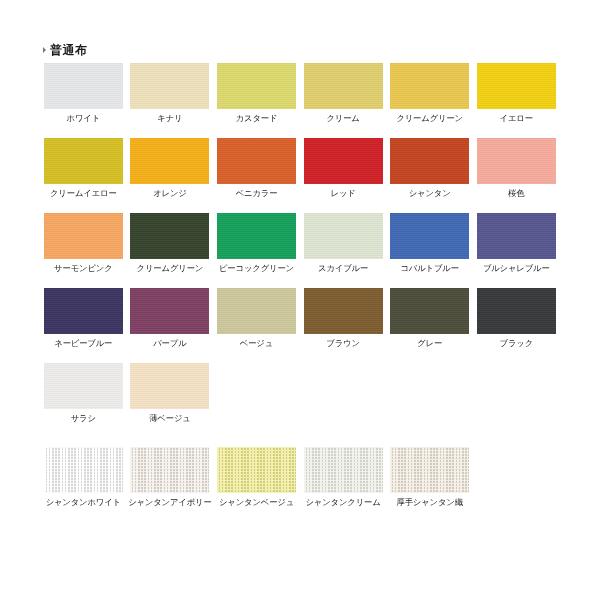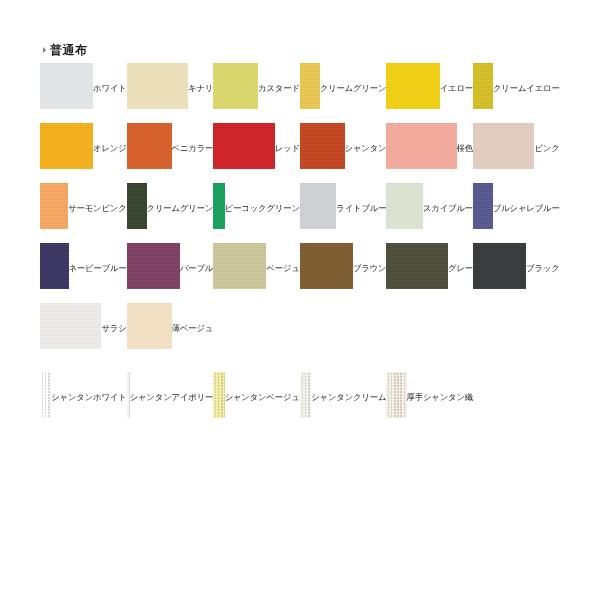--- a/index.html
+++ b/index.html
@@ -50,21 +50,21 @@
   }
   .swatch-grid {
     display: flex;
     flex-wrap: wrap;
     gap: 0px;
   }
   .swatch-cell {
     width: 86.6px;
     margin-bottom: 14px;
     display: flex;
-    flex-direction: row;
+    flex-direction: column;
     align-items: center;
   }
   .swatch-chip {
     width: 79px;
     height: 46px;
     position: relative;
     overflow: hidden;
   }
   .swatch-label {
     margin-top: 4px;
@@ -107,20 +107,26 @@
             </div>
             <div class="swatch-label">キナリ</div>
           </div>
           <div class="swatch-cell">
             <div class="swatch-chip" style="background: rgb(221, 217, 109);">
               <div class="tex-weave" style="background-image: repeating-linear-gradient(0deg, rgba(255, 255, 255, 0.05) 0px, rgba(255, 255, 255, 0.05) 1px, rgba(0, 0, 0, 0.03) 1px, rgba(0, 0, 0, 0.03) 2px);"></div>
             </div>
             <div class="swatch-label">カスタード</div>
           </div>
           <div class="swatch-cell">
+            <div class="swatch-chip" style="background: rgb(224, 207, 110);">
+              <div class="tex-weave" style="background-image: repeating-linear-gradient(0deg, rgba(255, 255, 255, 0.05) 0px, rgba(255, 255, 255, 0.05) 1px, rgba(0, 0, 0, 0.03) 1px, rgba(0, 0, 0, 0.03) 2px);"></div>
+            </div>
+            <div class="swatch-label">クリーム</div>
+          </div>
+          <div class="swatch-cell">
             <div class="swatch-chip" style="background: rgb(233, 200, 79);">
               <div class="tex-weave" style="background-image: repeating-linear-gradient(0deg, rgba(255, 255, 255, 0.05) 0px, rgba(255, 255, 255, 0.05) 1px, rgba(0, 0, 0, 0.03) 1px, rgba(0, 0, 0, 0.03) 2px);"></div>
             </div>
             <div class="swatch-label">クリームグリーン</div>
           </div>
           <div class="swatch-cell">
             <div class="swatch-chip" style="background: rgb(242, 209, 17);">
               <div class="tex-weave" style="background-image: repeating-linear-gradient(0deg, rgba(255, 255, 255, 0.05) 0px, rgba(255, 255, 255, 0.05) 1px, rgba(0, 0, 0, 0.03) 1px, rgba(0, 0, 0, 0.03) 2px);"></div>
             </div>
             <div class="swatch-label">イエロー</div>
@@ -155,54 +161,48 @@
             </div>
             <div class="swatch-label">シャンタン</div>
           </div>
           <div class="swatch-cell">
             <div class="swatch-chip" style="background: rgb(245, 171, 156);">
               <div class="tex-weave" style="background-image: repeating-linear-gradient(0deg, rgba(255, 255, 255, 0.05) 0px, rgba(255, 255, 255, 0.05) 1px, rgba(0, 0, 0, 0.03) 1px, rgba(0, 0, 0, 0.03) 2px);"></div>
             </div>
             <div class="swatch-label">桜色</div>
           </div>
           <div class="swatch-cell">
-            <div class="swatch-chip" style="background: rgb(227, 205, 192);">
-              <div class="tex-weave" style="background-image: repeating-linear-gradient(0deg, rgba(255, 255, 255, 0.05) 0px, rgba(255, 255, 255, 0.05) 1px, rgba(0, 0, 0, 0.03) 1px, rgba(0, 0, 0, 0.03) 2px);"></div>
-            </div>
-            <div class="swatch-label">ピンク</div>
-          </div>
-          <div class="swatch-cell">
             <div class="swatch-chip" style="background: rgb(246, 167, 96);">
               <div class="tex-weave" style="background-image: repeating-linear-gradient(0deg, rgba(255, 255, 255, 0.05) 0px, rgba(255, 255, 255, 0.05) 1px, rgba(0, 0, 0, 0.03) 1px, rgba(0, 0, 0, 0.03) 2px);"></div>
             </div>
             <div class="swatch-label">サーモンピンク</div>
           </div>
           <div class="swatch-cell">
             <div class="swatch-chip" style="background: rgb(54, 67, 43);">
               <div class="tex-weave" style="background-image: repeating-linear-gradient(0deg, rgba(255, 255, 255, 0.05) 0px, rgba(255, 255, 255, 0.05) 1px, rgba(0, 0, 0, 0.03) 1px, rgba(0, 0, 0, 0.03) 2px);"></div>
             </div>
             <div class="swatch-label">クリームグリーン</div>
           </div>
           <div class="swatch-cell">
             <div class="swatch-chip" style="background: rgb(20, 160, 90);">
               <div class="tex-weave" style="background-image: repeating-linear-gradient(0deg, rgba(255, 255, 255, 0.05) 0px, rgba(255, 255, 255, 0.05) 1px, rgba(0, 0, 0, 0.03) 1px, rgba(0, 0, 0, 0.03) 2px);"></div>
             </div>
             <div class="swatch-label">ピーコックグリーン</div>
           </div>
           <div class="swatch-cell">
-            <div class="swatch-chip" style="background: rgb(208, 210, 214);">
-              <div class="tex-weave" style="background-image: repeating-linear-gradient(0deg, rgba(255, 255, 255, 0.05) 0px, rgba(255, 255, 255, 0.05) 1px, rgba(0, 0, 0, 0.03) 1px, rgba(0, 0, 0, 0.03) 2px);"></div>
-            </div>
-            <div class="swatch-label">ライトブルー</div>
-          </div>
-          <div class="swatch-cell">
             <div class="swatch-chip" style="background: rgb(221, 229, 210);">
               <div class="tex-weave" style="background-image: repeating-linear-gradient(0deg, rgba(255, 255, 255, 0.05) 0px, rgba(255, 255, 255, 0.05) 1px, rgba(0, 0, 0, 0.03) 1px, rgba(0, 0, 0, 0.03) 2px);"></div>
             </div>
             <div class="swatch-label">スカイブルー</div>
+          </div>
+          <div class="swatch-cell">
+            <div class="swatch-chip" style="background: rgb(63, 104, 180);">
+              <div class="tex-weave" style="background-image: repeating-linear-gradient(0deg, rgba(255, 255, 255, 0.05) 0px, rgba(255, 255, 255, 0.05) 1px, rgba(0, 0, 0, 0.03) 1px, rgba(0, 0, 0, 0.03) 2px);"></div>
+            </div>
+            <div class="swatch-label">コバルトブルー</div>
           </div>
           <div class="swatch-cell">
             <div class="swatch-chip" style="background: rgb(86, 86, 143);">
               <div class="tex-weave" style="background-image: repeating-linear-gradient(0deg, rgba(255, 255, 255, 0.05) 0px, rgba(255, 255, 255, 0.05) 1px, rgba(0, 0, 0, 0.03) 1px, rgba(0, 0, 0, 0.03) 2px);"></div>
             </div>
             <div class="swatch-label">ブルシャレブルー</div>
           </div>
           <div class="swatch-cell">
             <div class="swatch-chip" style="background: rgb(58, 52, 97);">
               <div class="tex-weave" style="background-image: repeating-linear-gradient(0deg, rgba(255, 255, 255, 0.05) 0px, rgba(255, 255, 255, 0.05) 1px, rgba(0, 0, 0, 0.03) 1px, rgba(0, 0, 0, 0.03) 2px);"></div>

